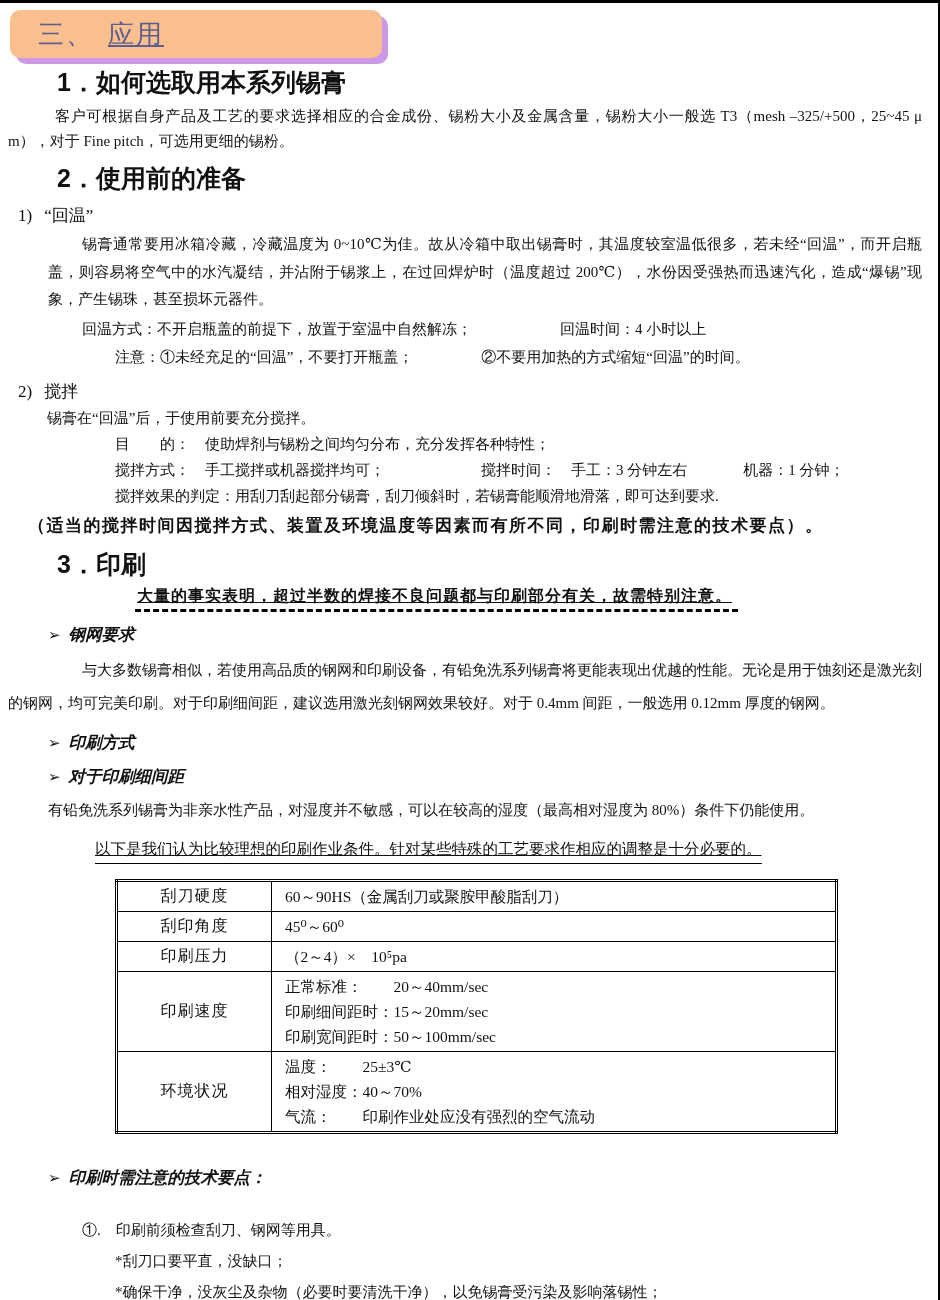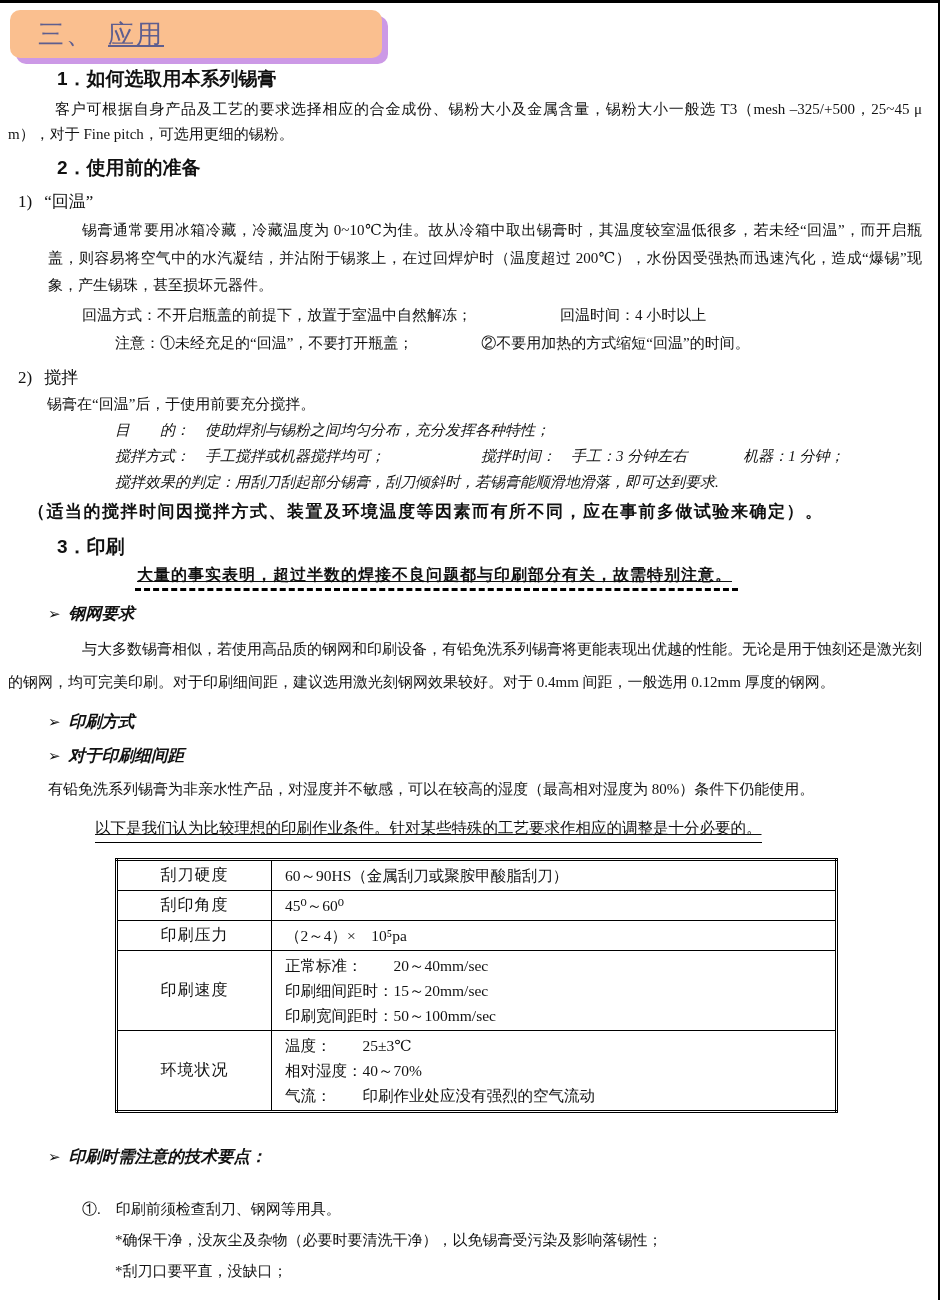--- a/index.html
+++ b/index.html
@@ -24,42 +24,42 @@
     display:flex; align-items:center;
     padding-left:28px;
     font-family:"Liberation Sans","DejaVu Sans",sans-serif;
     font-size:26px; letter-spacing:2px;
     color:var(--hdr-text,#5E5E8F);
   }
   .hb-title { text-decoration:underline; margin-left:14px; }
   
   .h-main {
     font-family:"Liberation Sans","DejaVu Sans",sans-serif;
-    font-weight:bold; font-size:19px;
+    font-weight:bold; font-size:25px;
     margin:8px 0 0 57px;
   }
   
   .para1 {
     margin:5px 16px 0 8px;
     font-size:15px; line-height:25px;
     text-align:justify; text-indent:47px;
   }
   .num-item { margin:9px 0 0 18px; font-size:17px; }
   .num-item .it { margin-left:12px; }
   .item-para {
     margin:4px 16px 0 48px;
     font-size:15px; line-height:27.5px;
     text-align:justify; text-indent:34px;
   }
   .row-method { margin:1px 0 0 82px; font-size:15px; line-height:28px; display:flex; }
   .row-method .g2 { margin-left:88px; }
   .row-note { margin:0 0 0 115px; font-size:15px; line-height:28px; display:flex; }
   .row-note .g2 { margin-left:68px; }
   .intro2 { margin:2px 0 0 47px; font-size:15px; line-height:26px; }
-  .subline { margin:0 0 0 115px; font-size:15px; line-height:26px;font-style:italic; }
+  .subline { margin:0 0 0 115px; font-size:15px; line-height:26px; }
   .row-mix { display:flex; }
   .row-mix .g2 { margin-left:96px; }
   .row-mix .g3 { margin-left:56px; }
   .bold-note {
     margin:3px 0 0 28px;
     font-family:"Liberation Sans","DejaVu Sans",sans-serif;
     font-weight:bold; font-size:17px; letter-spacing:1.5px;
     line-height:28px;
   }
   
@@ -148,21 +148,21 @@
     <span>2)</span><span class="it">搅拌</span>
   </div>
   <p class="intro2">锡膏在“回温”后，于使用前要充分搅拌。</p>
   <div class="subline">目　　的：　使助焊剂与锡粉之间均匀分布，充分发挥各种特性；</div>
   <div class="subline row-mix">
     <span>搅拌方式：　手工搅拌或机器搅拌均可；</span>
     <span class="g2">搅拌时间：　手工：3 分钟左右</span>
     <span class="g3">机器：1 分钟；</span>
   </div>
   <div class="subline">搅拌效果的判定：用刮刀刮起部分锡膏，刮刀倾斜时，若锡膏能顺滑地滑落，即可达到要求.</div>
-  <div class="bold-note">（适当的搅拌时间因搅拌方式、装置及环境温度等因素而有所不同，应在事前多做试验来确定）。</div>
+  <div class="bold-note">（适当的搅拌时间因搅拌方式、装置及环境温度等因素而有所不同，印刷时需注意的技术要点）。</div>
 
   <div class="h-main">3．印刷</div>
   <div class="emph-wrap">
     <span class="emphasis">大量的事实表明，超过半数的焊接不良问题都与印刷部分有关，故需特别注意。</span>
   </div>
 
   <div class="bullet">
     <span class="marker">➢</span>
     <span class="btitle">钢网要求</span>
   </div>
@@ -210,16 +210,16 @@
 气流：　　印刷作业处应没有强烈的空气流动</td>
       </tr>
     </tbody>
   </table>
 
   <div class="bullet tips-bullet">
     <span class="marker">➢</span>
     <span class="btitle">印刷时需注意的技术要点：</span>
   </div>
   <div class="tip1">①.　印刷前须检查刮刀、钢网等用具。</div>
+  <div class="tipsub">*刮刀口要平直，没缺口；</div>
   <div class="tipsub">*确保干净，没灰尘及杂物（必要时要清洗干净），以免锡膏受污染及影响落锡性；</div>
-  <div class="tipsub">*刮刀口要平直，没缺口；</div>
 
 </div>
 
 </body></html>

